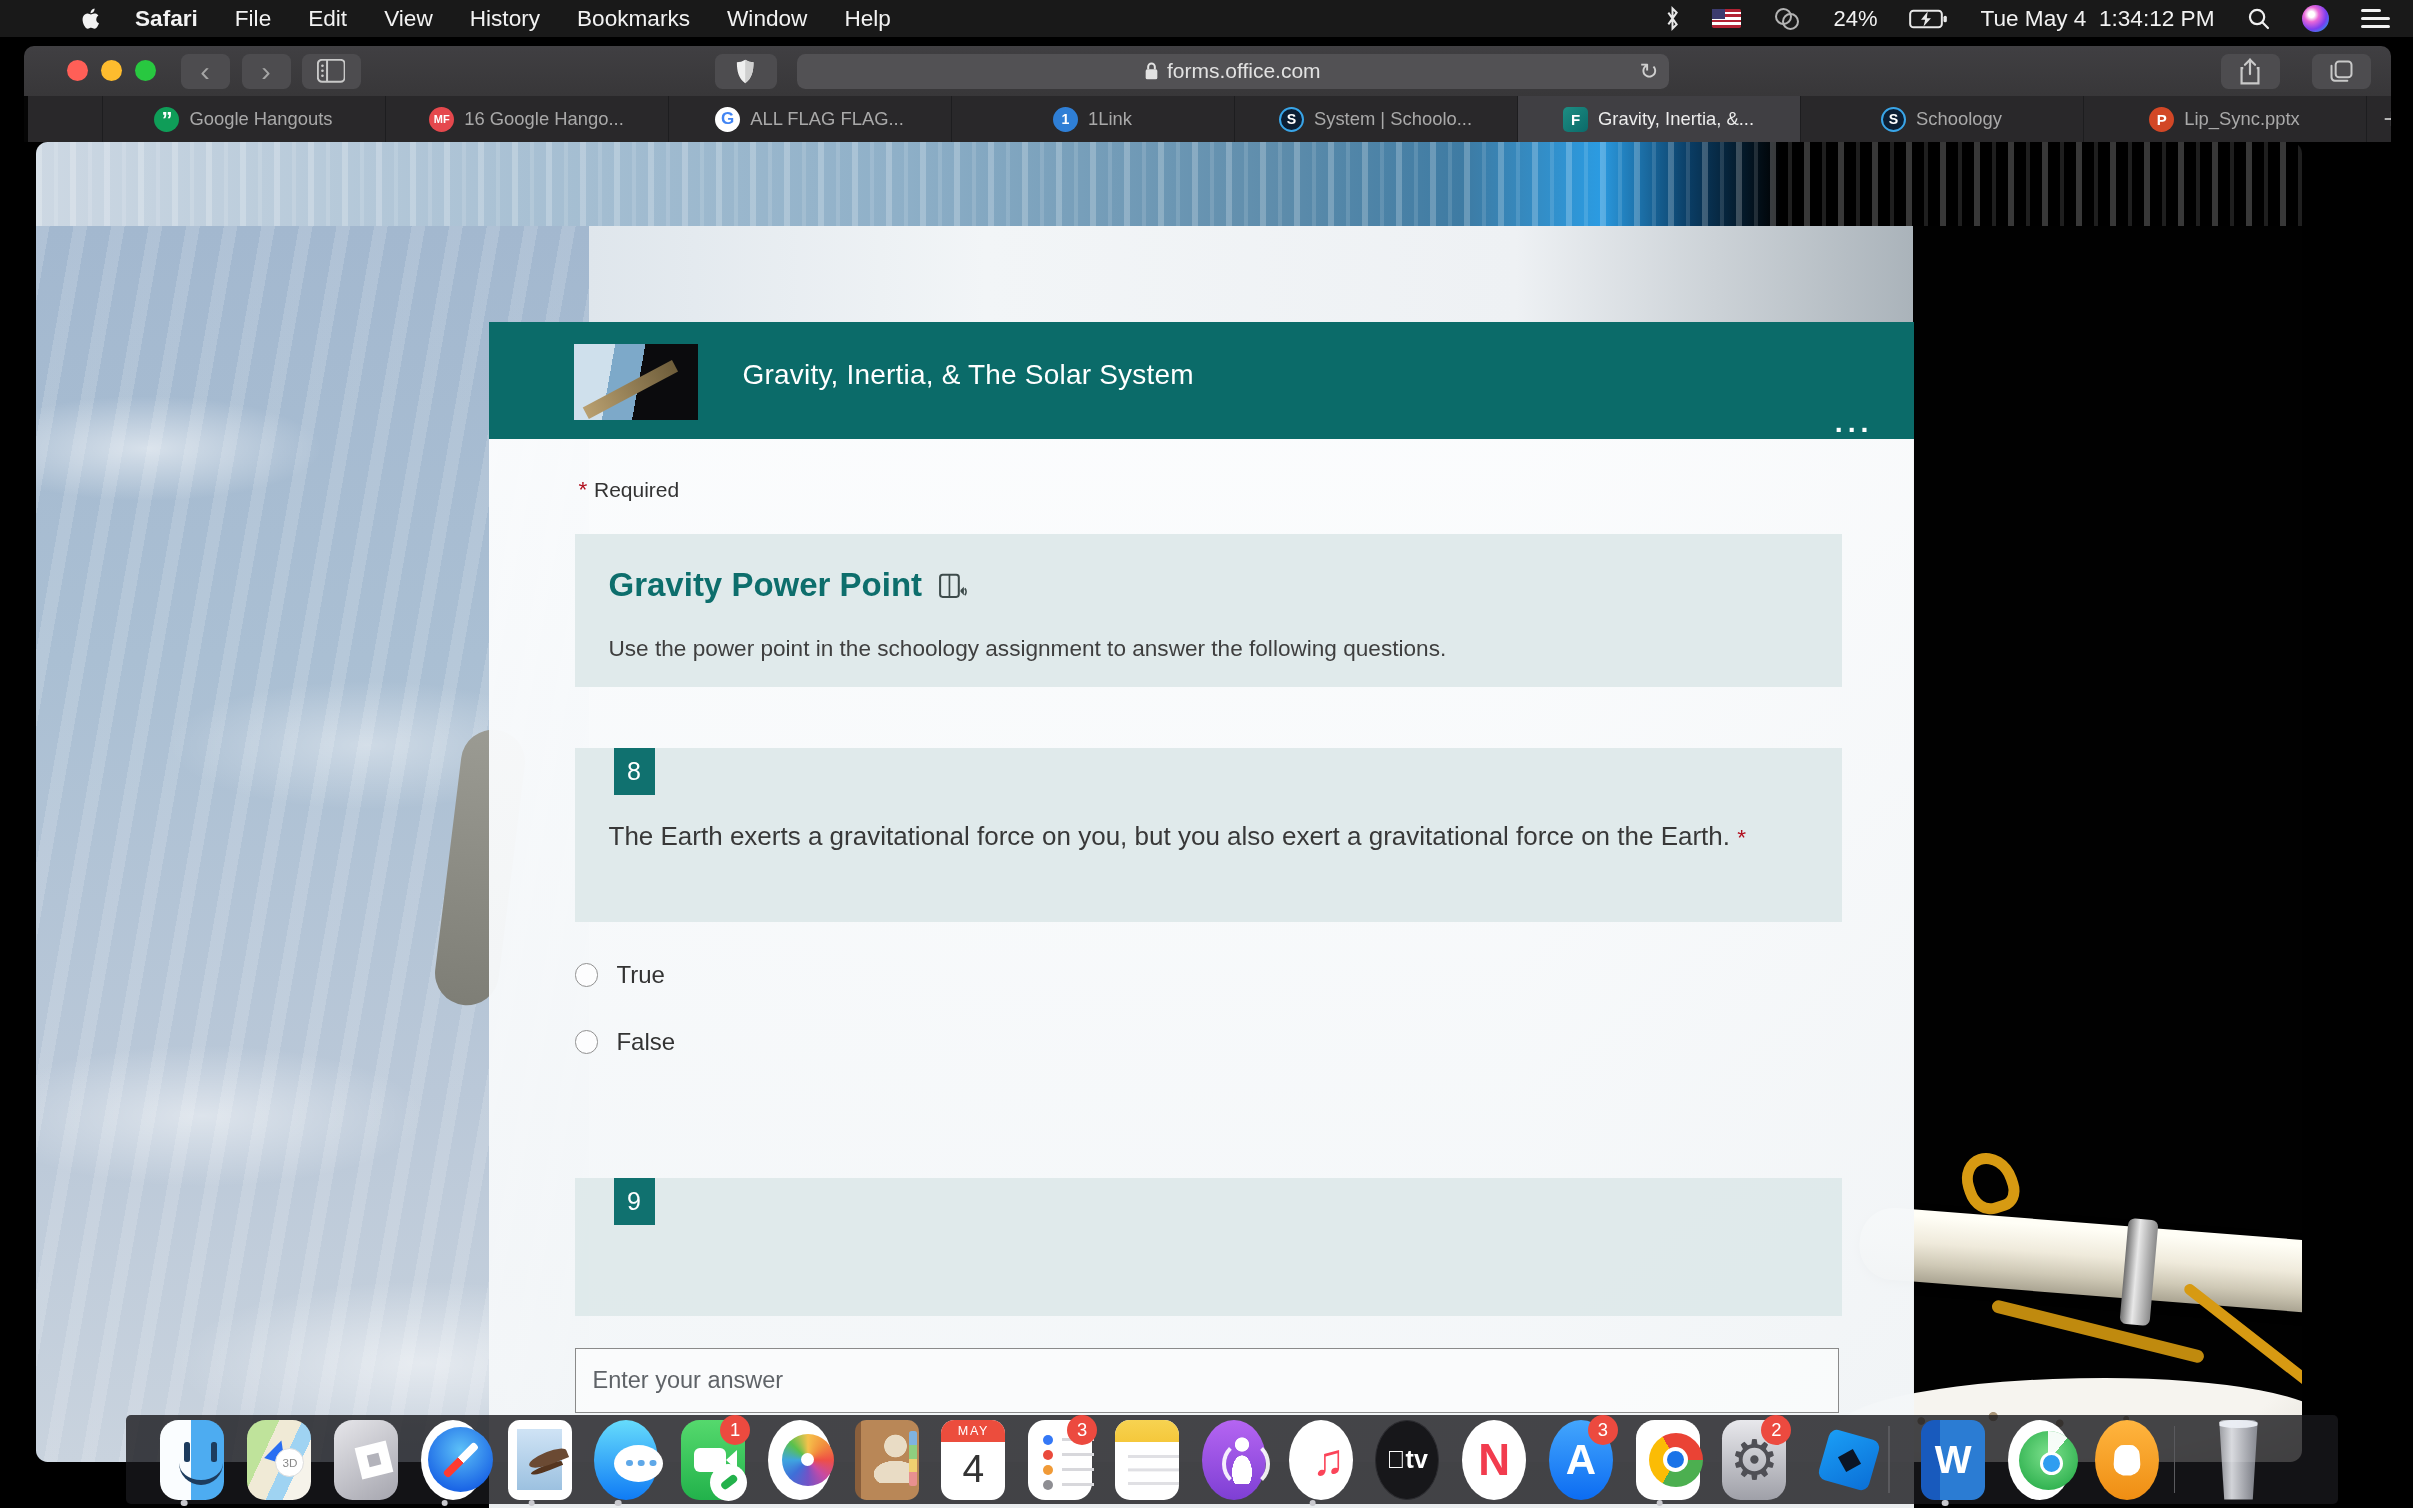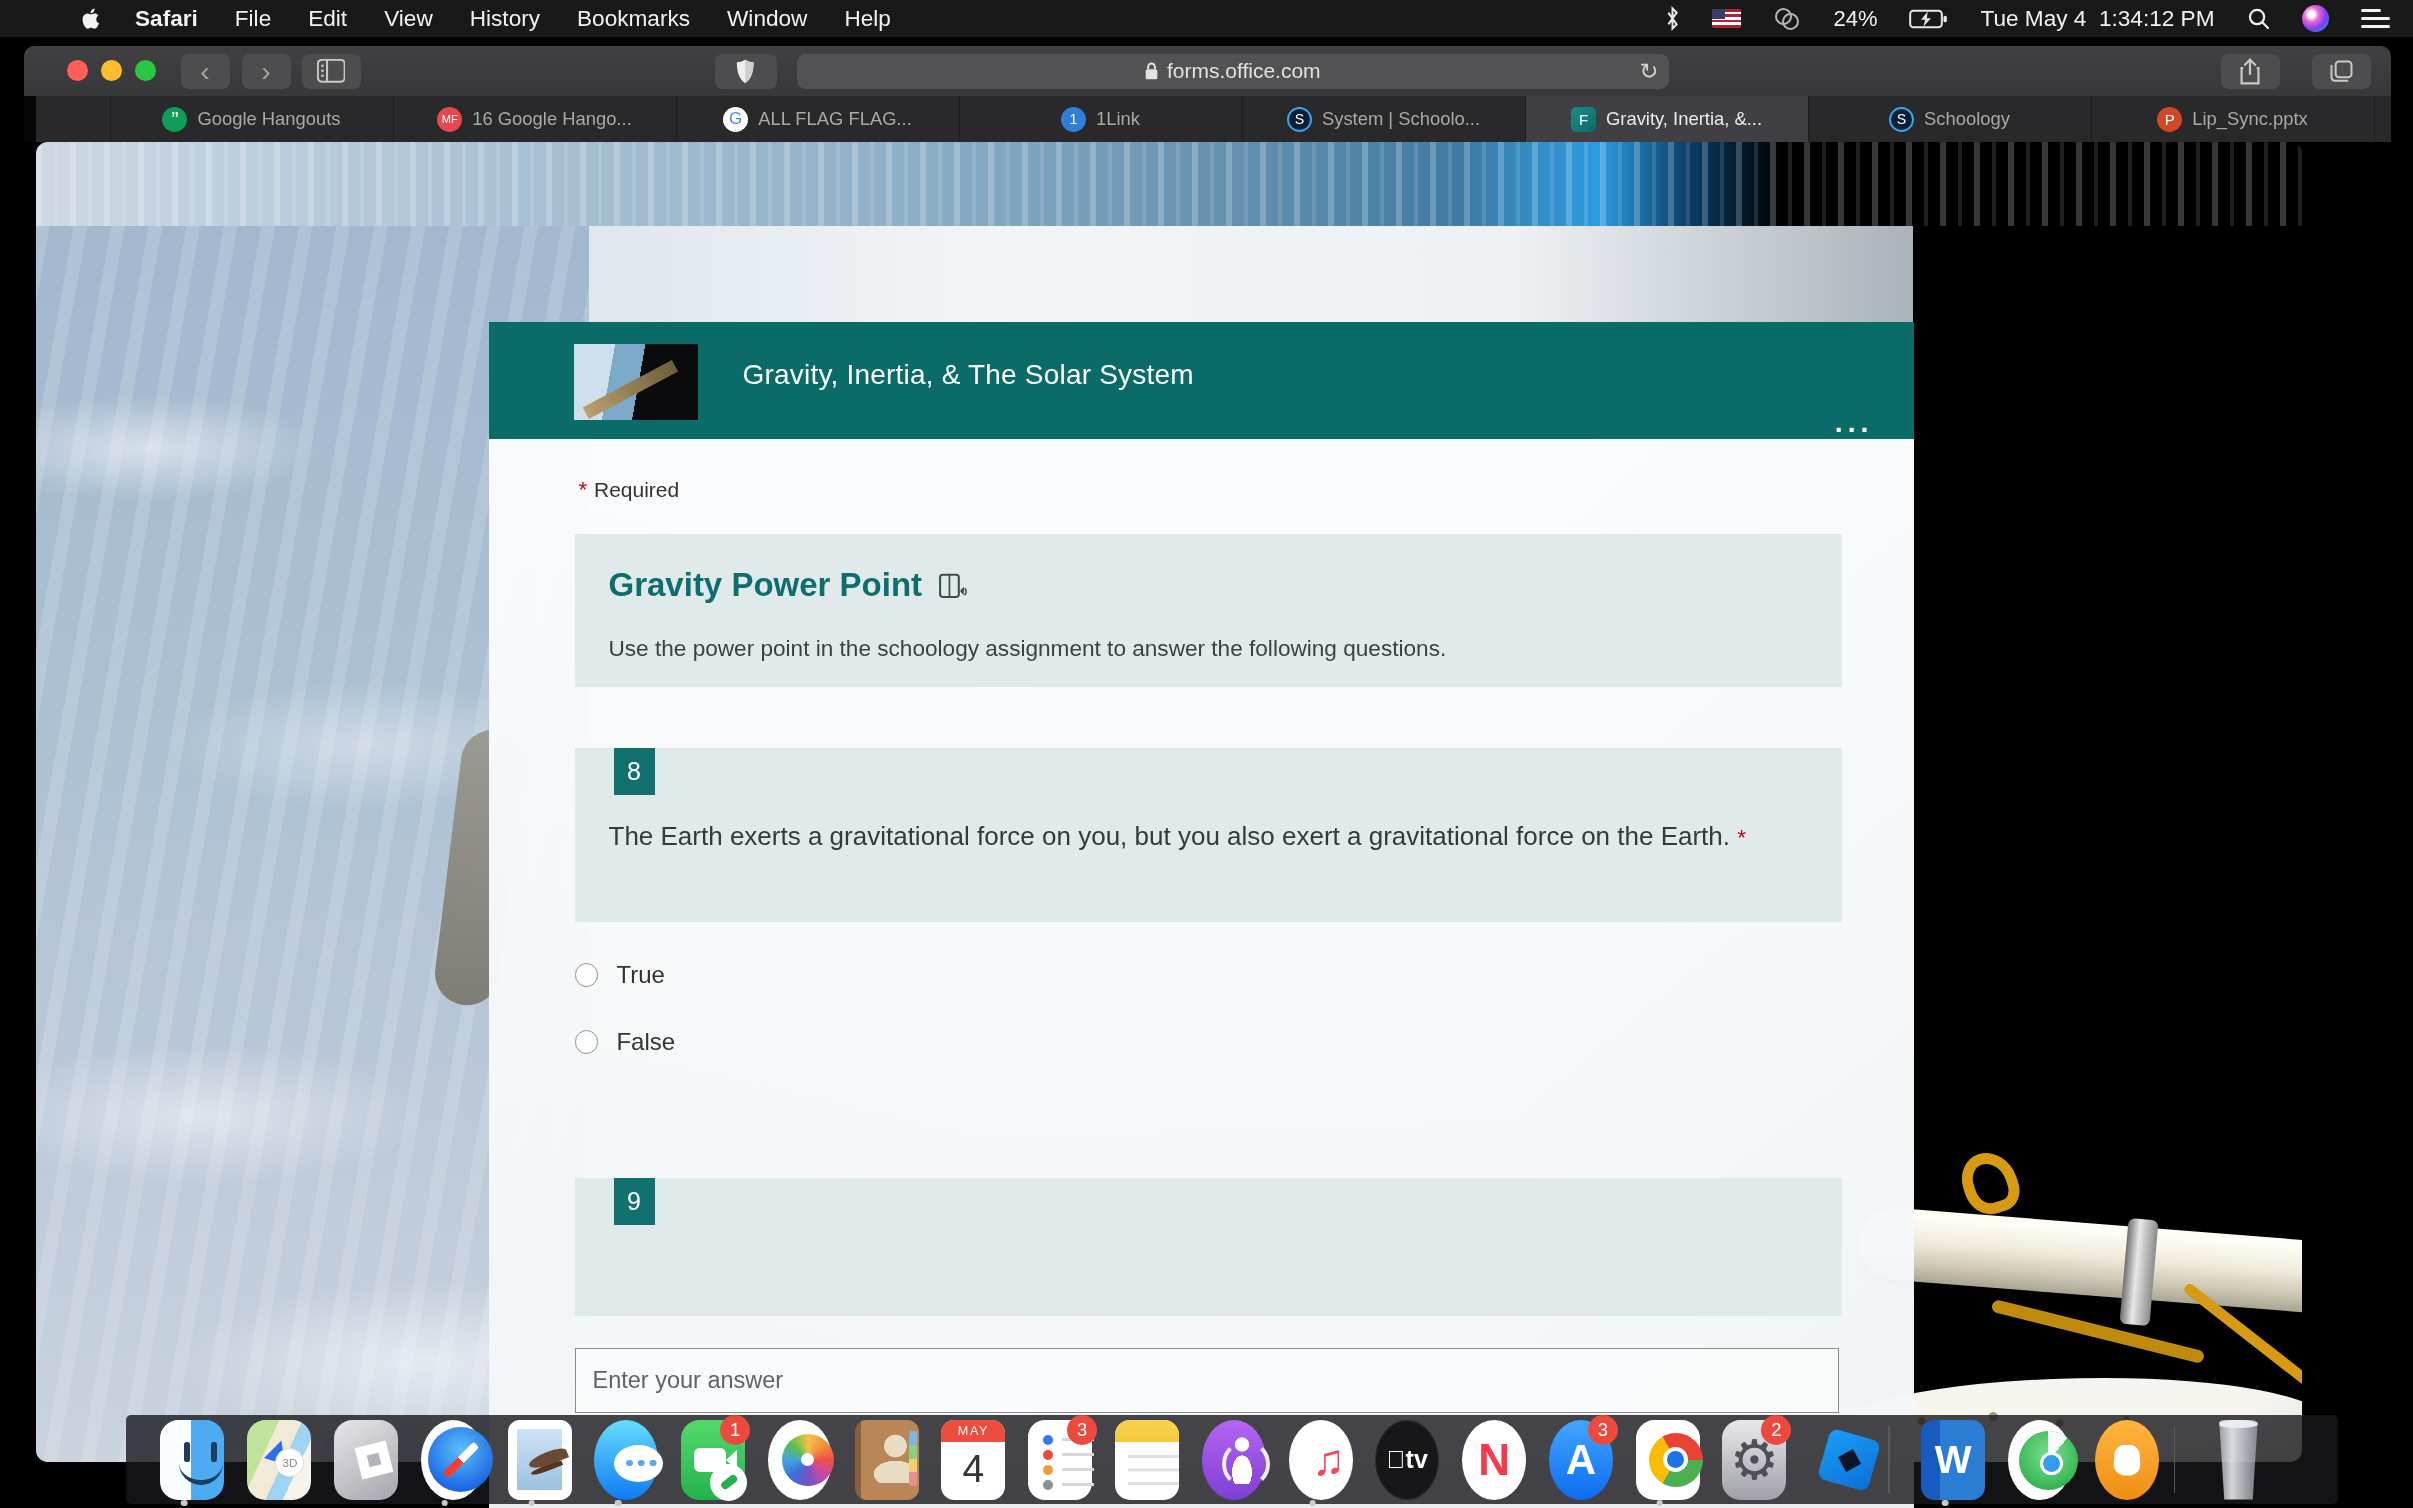--- a/index.html
+++ b/index.html
@@ -53,30 +53,30 @@
   .tbtn.shield { left:691px; width:62px; }
   .tbtn.share { left:2197px; width:59px; }
   .tbtn.tabs { left:2288px; width:59px; }
   .urlfield { position:absolute; left:773px; top:7.5px; width:872px; height:35px;
     background:#525154; border-radius:8.4px; display:flex; align-items:center;
     justify-content:center; color:#e2e2e2; font-size:21px; }
   .urlfield .reload { position:absolute; right:10px; font-size:22.6px; color:#cfcfcf; }
   .lock { display:inline-block; margin-right:7.5px; }
 
   
-  .tabbar { position:absolute; left:12px; top:50px; width:100%; height:46px;
+  .tabbar { position:absolute; left:4px; top:50px; width:100%; height:46px;
     background:#29282a; display:flex; padding-left:74px; }
   .tab { flex:0 0 283px; display:flex; align-items:center; justify-content:center;
     gap:10px; font-size:18.4px; color:#a9a9a9; border-left:0.8px solid #1d1d1f;
     height:100%; overflow:hidden; white-space:nowrap; }
   .tab.active { background:#403f43; color:#ececec; }
   .newtab { flex:0 0 52px; display:flex; align-items:center; justify-content:center;
     color:#b5b5b5; font-size:30px; border-left:0.8px solid #1d1d1f; }
   .fav { width:25px; height:25px; border-radius:50%; flex:none; display:flex;
-    align-items:center; justify-content:center; font-size:13.4px; font-weight:normal;
+    align-items:center; justify-content:center; font-size:13.4px; font-weight:bold;
     color:#fff; }
   .fav.hangouts { background:#0f9d58; position:relative; }
   .fav.hangouts::before { content:"\201D"; color:#fff; font-size:22px; line-height:25px; }
   .fav.mf { background:#e5484d; font-size:11px; }
   .fav.gg { background:#fff; color:#4285f4; font-size:17px; }
   .fav.onelink { background:#2f7fd6; font-size:14.2px; }
   .fav.schoology { background:#0c1e33; border:2.5px solid #39a5e8; font-size:14.2px; }
   .fav.msforms { background:linear-gradient(135deg,#1d8e83,#0b6a6a); border-radius:5px;
     font-size:15px; }
   .fav.ppt { background:#d24726; font-size:15px; }

